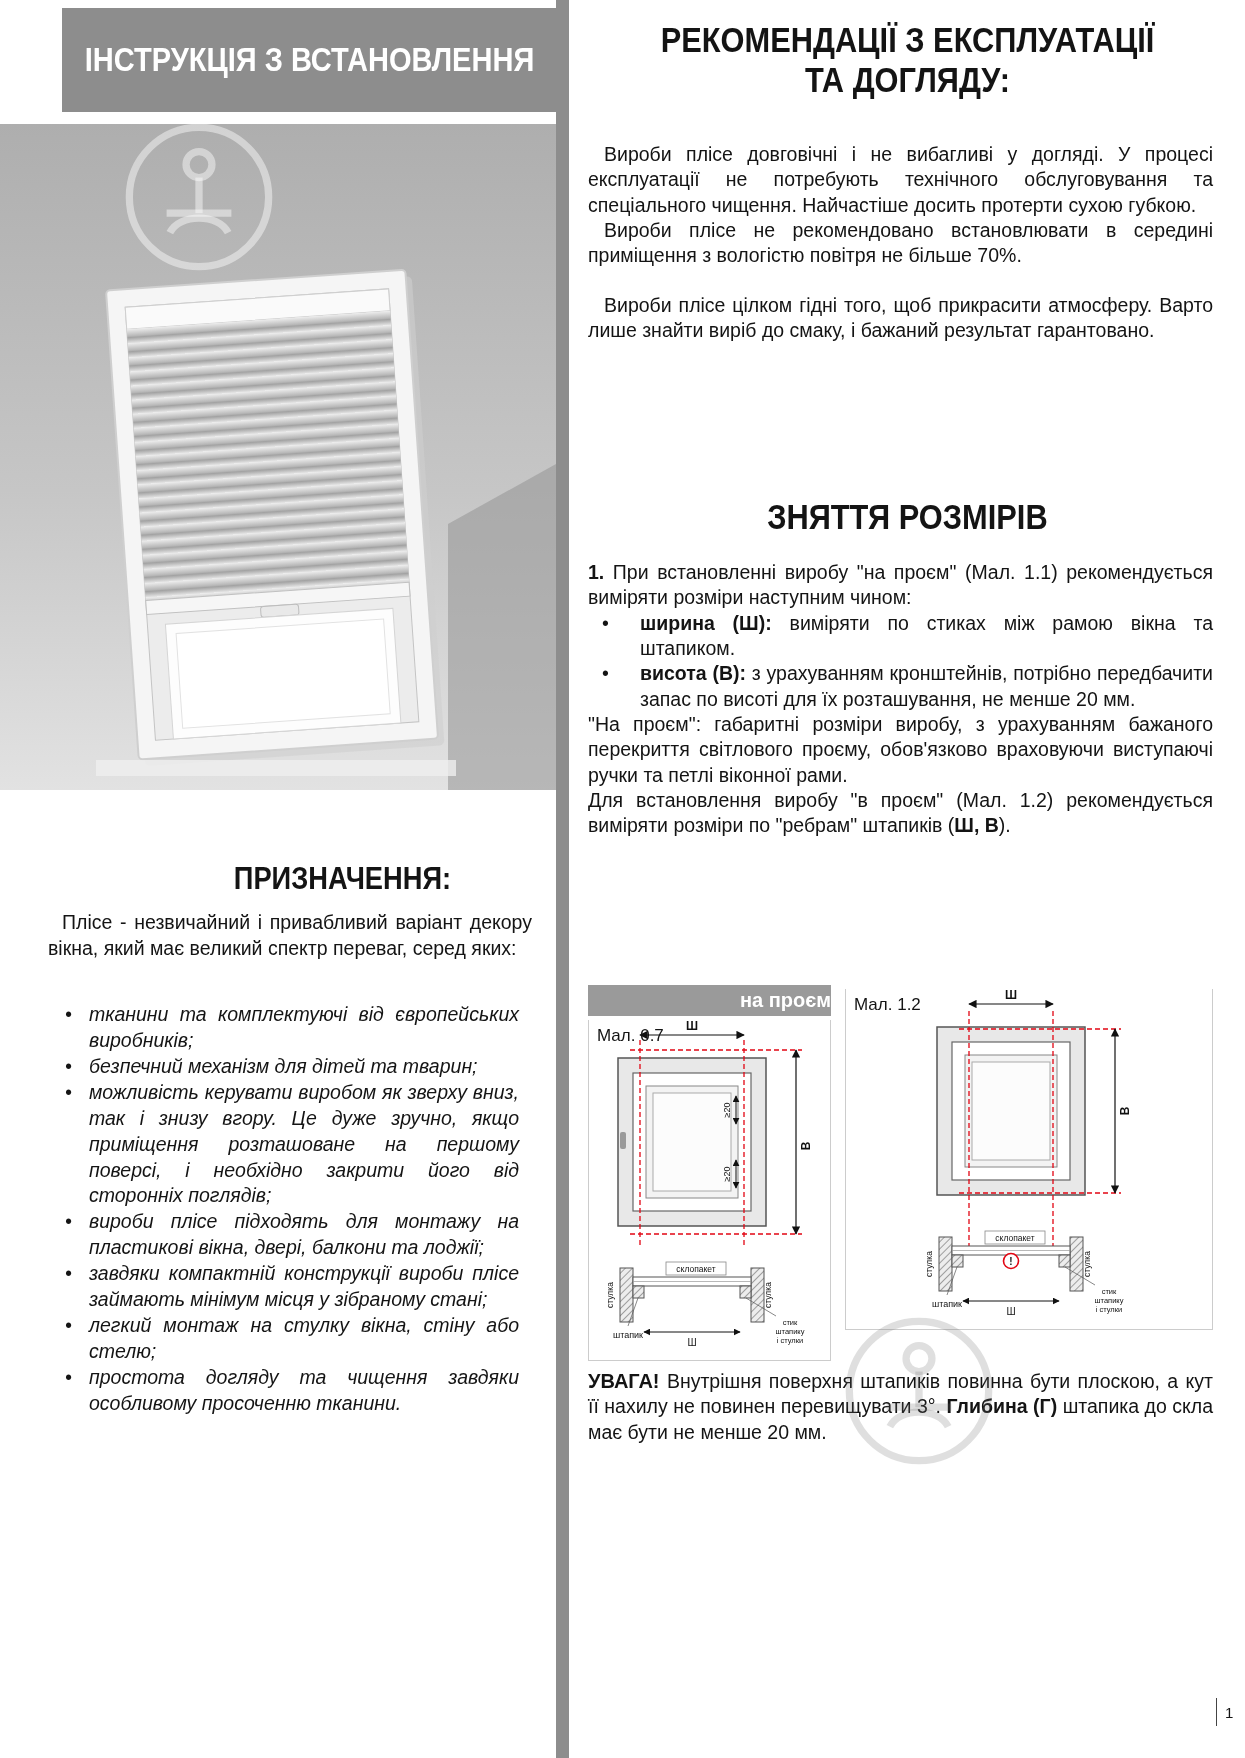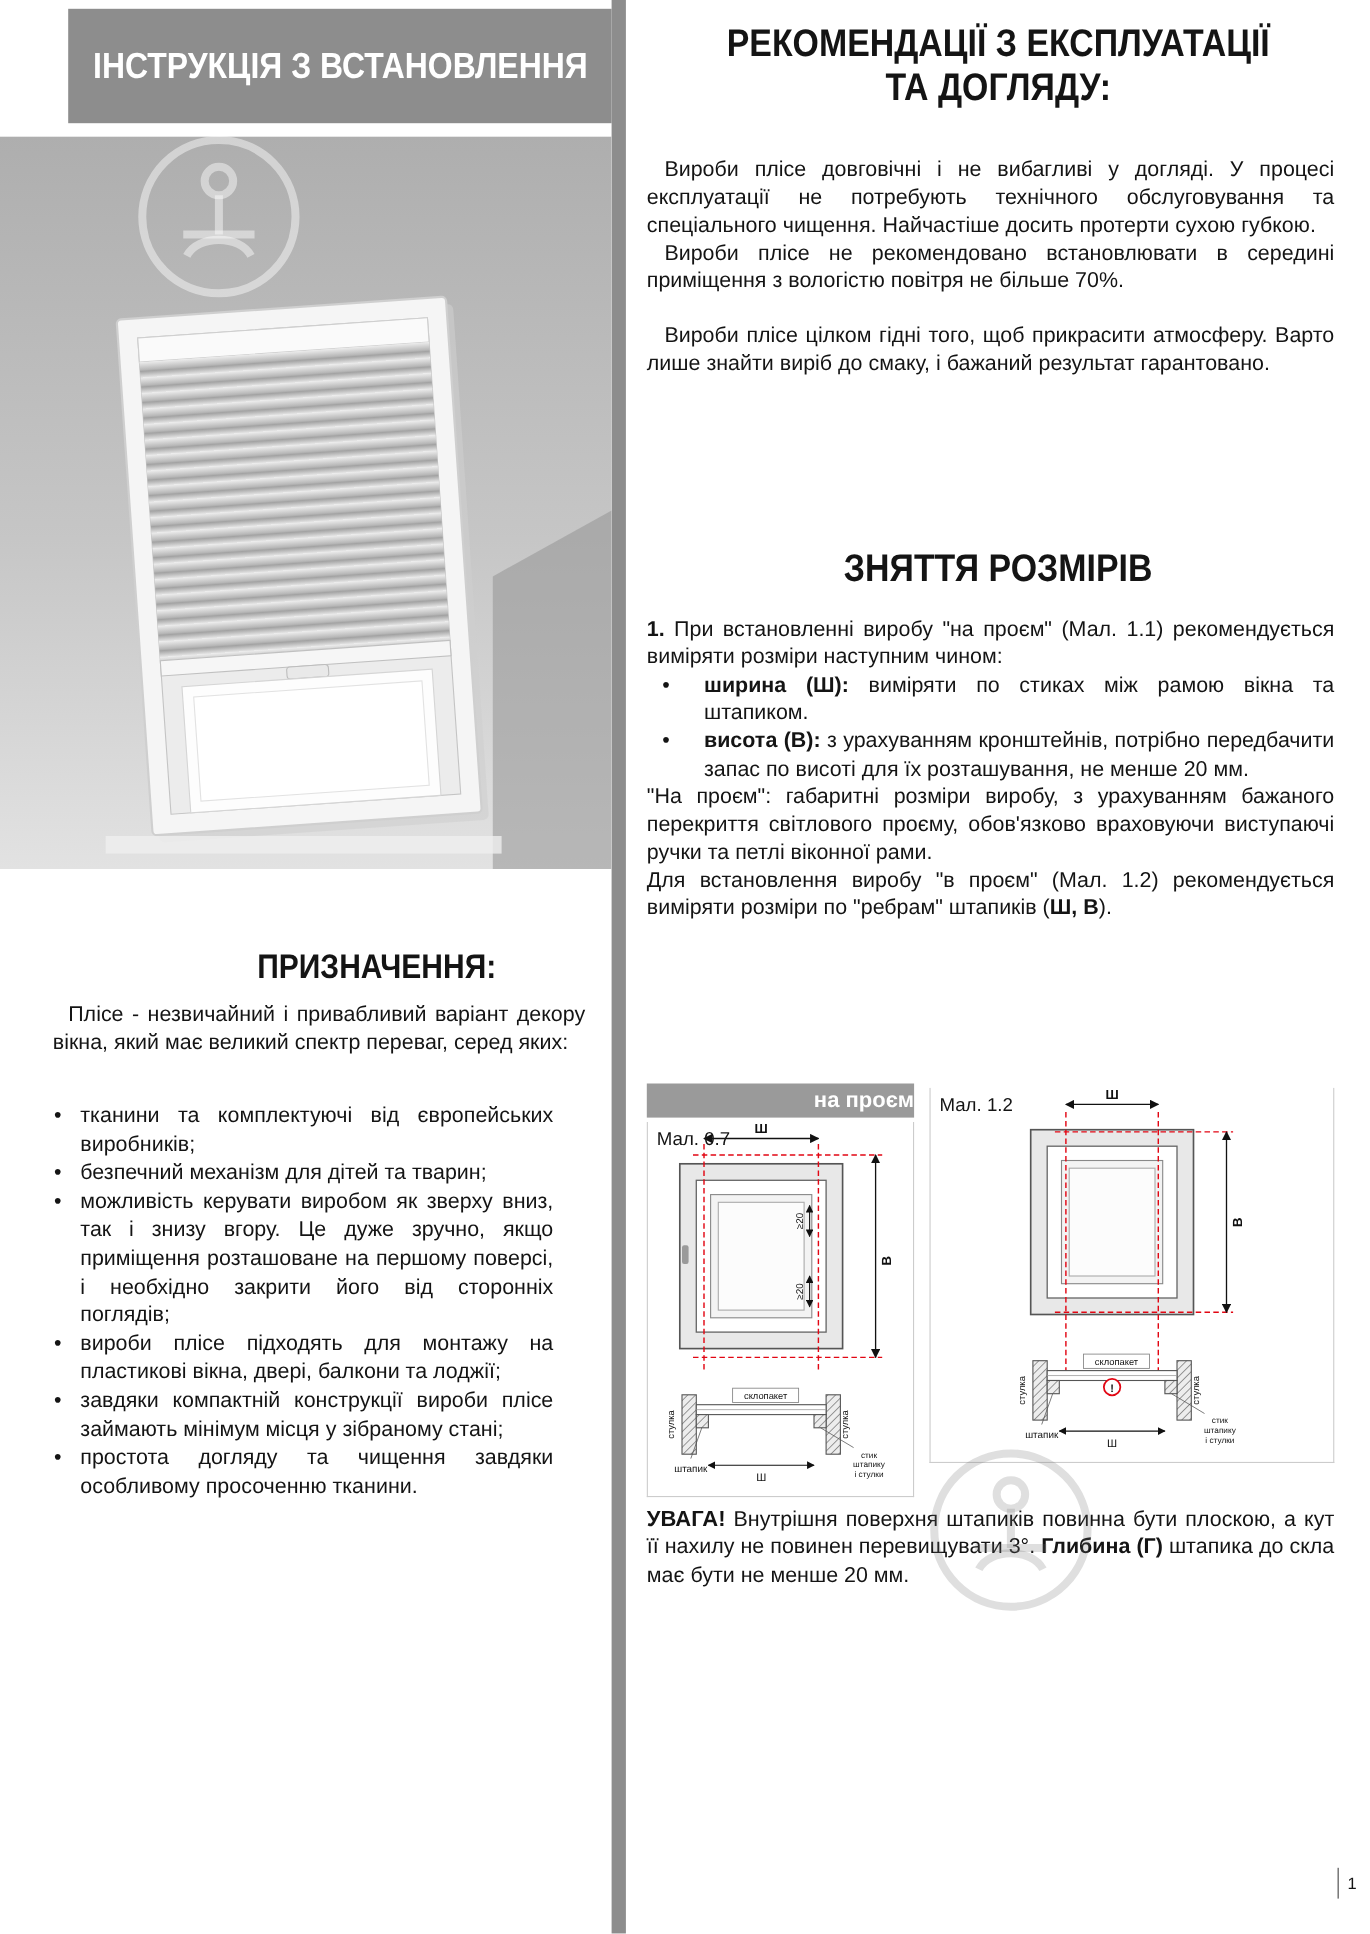--- a/index.html
+++ b/index.html
@@ -11,21 +11,21 @@
   
   .lc-header{position:absolute;left:62px;top:8px;width:494px;height:104px;background:#8d8d8d;
              color:#fff;display:flex;flex-direction:column;justify-content:center;align-items:center;
              text-align:center;font-weight:bold;font-size:33px;line-height:1.16;}
   .cond{display:inline-block;transform:scaleX(0.88);transform-origin:center;white-space:nowrap;}
   .photo{position:absolute;left:0;top:124px;width:556px;height:666px;}
   .purpose-title{position:absolute;left:0;top:845px;width:652px;text-align:center;
                  font-size:31px;font-weight:bold;margin:16px;}
   .purpose-intro{position:absolute;left:48px;top:910px;width:484px;font-size:19.5px;
                  line-height:1.32;text-align:justify;text-indent:14px;margin:0;}
-  .purpose-list{position:absolute;left:19px;top:1002px;width:484px;list-style:none;margin:0;padding:0;}
+  .purpose-list{position:absolute;left:35px;top:1002px;width:484px;list-style:none;margin:0;padding:0;font-style:italic;}
   .purpose-list li{position:relative;padding-left:54px;font-size:19.5px;line-height:1.33;text-align:justify;}
   .purpose-list li::before{content:"•";position:absolute;left:30px;}
 
   
   .care-title{position:absolute;left:569px;top:20px;width:676px;text-align:center;
               font-size:35px;font-weight:bold;line-height:1.13;margin:0;}
   .care-text{position:absolute;left:588px;top:142px;width:625px;font-size:19.5px;line-height:1.3;}
   .care-text p{margin:0;text-align:justify;text-indent:16px;}
   .care-text p.gap{margin-top:24px;}
   .measure-title{position:absolute;left:569px;top:497px;width:676px;text-align:center;
@@ -104,20 +104,21 @@
   <h2 class="purpose-title"><span class="cond">ПРИЗНАЧЕННЯ:</span></h2>
 
   <p class="purpose-intro">Плісе - незвичайний і привабливий варіант декору вікна, який має великий спектр переваг, серед яких:</p>
 
   <ul class="purpose-list">
     <li>тканини та комплектуючі від європейських виробників;</li>
     <li>безпечний механізм для дітей та тварин;</li>
     <li>можливість керувати виробом як зверху вниз, так і знизу вгору. Це дуже зручно, якщо приміщення розташоване на першому поверсі, і необхідно закрити його від сторонніх поглядів;</li>
     <li>вироби плісе підходять для монтажу на пластикові вікна, двері, балкони та лоджії;</li>
     <li>завдяки компактній конструкції вироби плісе займають мінімум місця у зібраному стані;</li>
+    <li>легкий монтаж на стулку вікна, стіну або стелю;</li>
     <li>простота догляду та чищення завдяки особливому просоченню тканини.</li>
   </ul>
 
   <h1 class="care-title">
     <span class="cond">РЕКОМЕНДАЦІЇ З ЕКСПЛУАТАЦІЇ</span><br>
     <span class="cond">ТА ДОГЛЯДУ:</span>
   </h1>
 
   <div class="care-text">
     <p>Вироби плісе довговічні і не вибагливі у догляді. У процесі експлуатації не потребують технічного обслуговування та спеціального чищення. Найчастіше досить протерти сухою губкою.</p>

